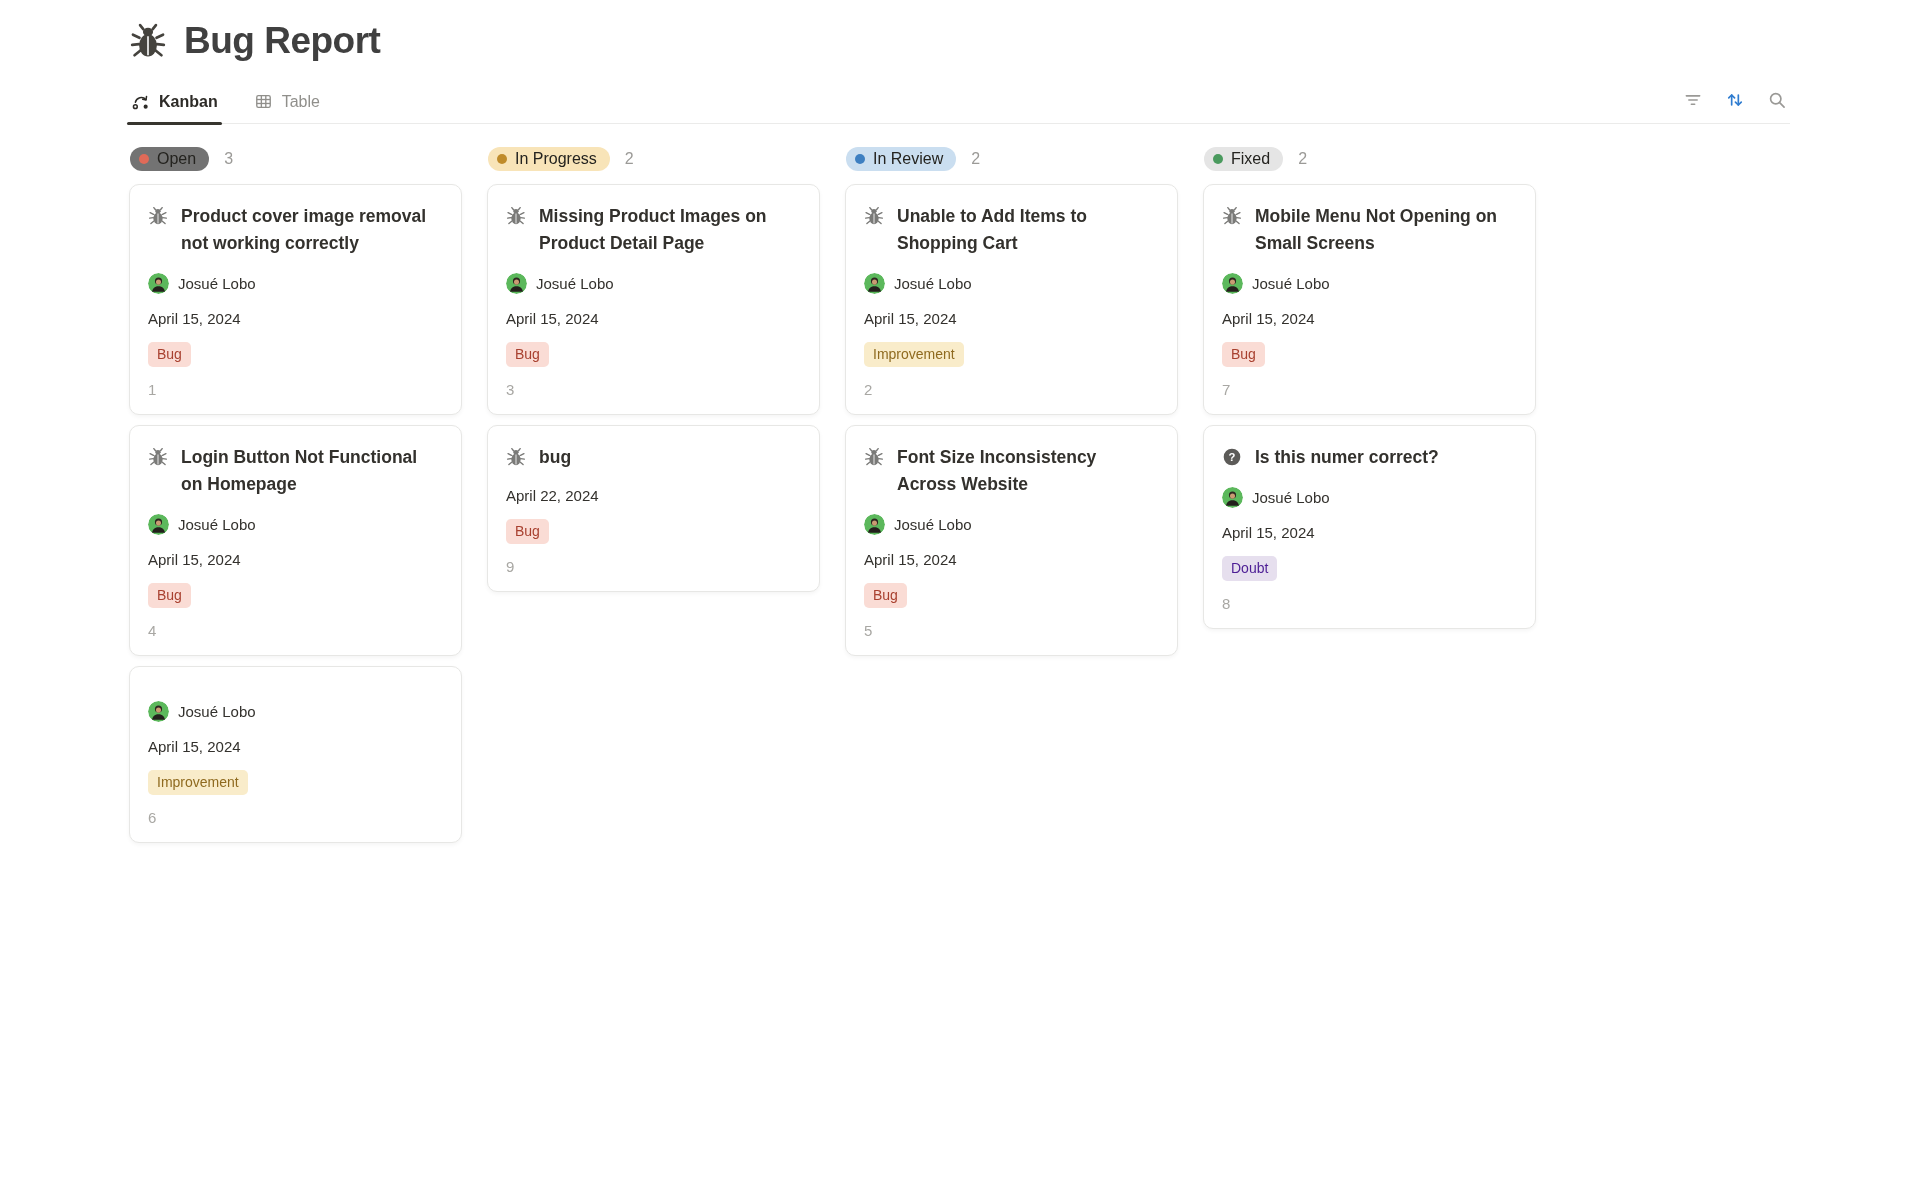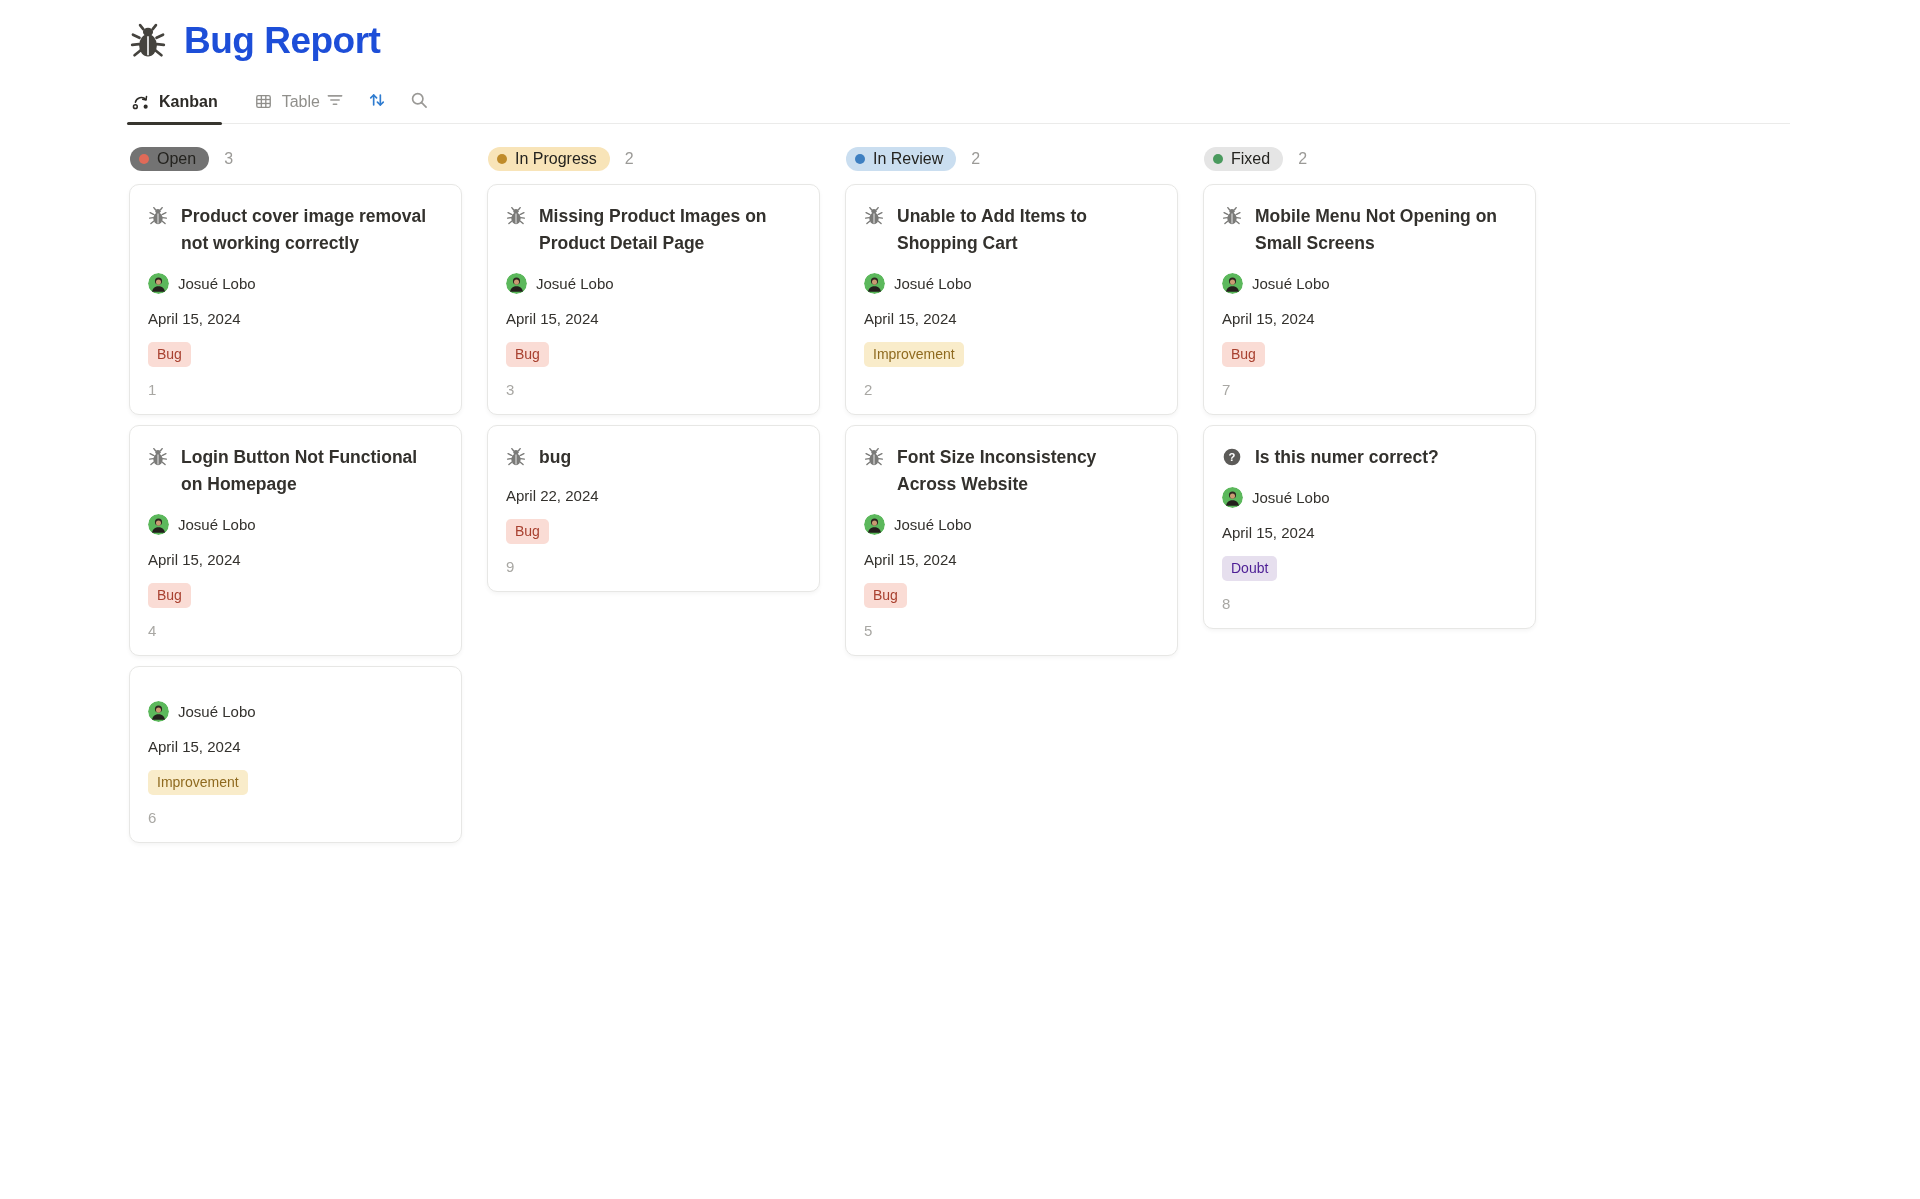--- a/index.html
+++ b/index.html
@@ -3,24 +3,24 @@
 <meta charset="utf-8">
 <style>
   * { margin:0; padding:0; box-sizing:border-box; }
   html,body { width:1920px; height:1199px; background:#ffffff; overflow:hidden;
               font-family:"Liberation Sans", sans-serif; color:#33312d; }
   .page { padding:14px 130px 0 129px; }
 
   
   .page-header { display:flex; align-items:center; gap:17px; margin-top:6px; }
   .title-icon svg { display:block; }
-  .page-title { font-size:37px; font-weight:700; color:#1d4ed8; letter-spacing:-0.5px; }
+  .page-title { font-size:37px; font-weight:700; color:#404040; letter-spacing:-0.5px; }
 
   
-  .tabs-bar { display:flex; align-items:flex-end; 
+  .tabs-bar { display:flex; align-items:flex-end; justify-content:space-between;
               margin-top:24px; border-bottom:1px solid #ebebea; }
   .tabs { display:flex; gap:32px; }
   .tab { display:flex; align-items:center; gap:9px; padding:6px 2px 12px 2px;
          font-size:16px; cursor:pointer; position:relative; }
   .tab .tab-icon { display:flex; align-items:center; }
   .tab.active { color:#2d2b27; font-weight:700; }
   .tab.active::after { content:""; position:absolute; left:-2px; right:-2px; bottom:-1.5px;
                        height:3px; background:#37352f; border-radius:2px; }
   .tab.inactive { color:#908f8b; font-weight:400; }
 

